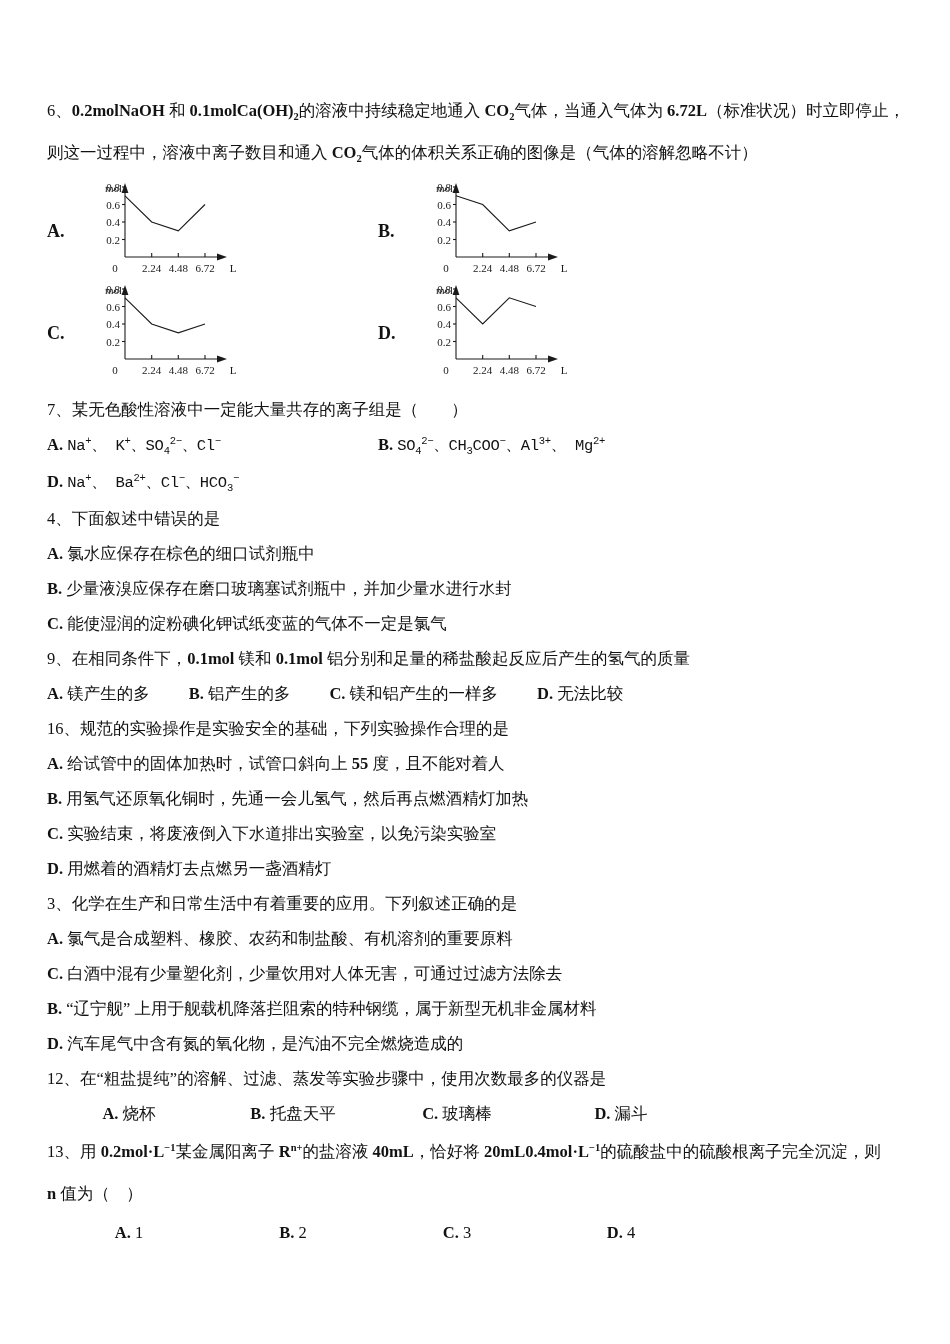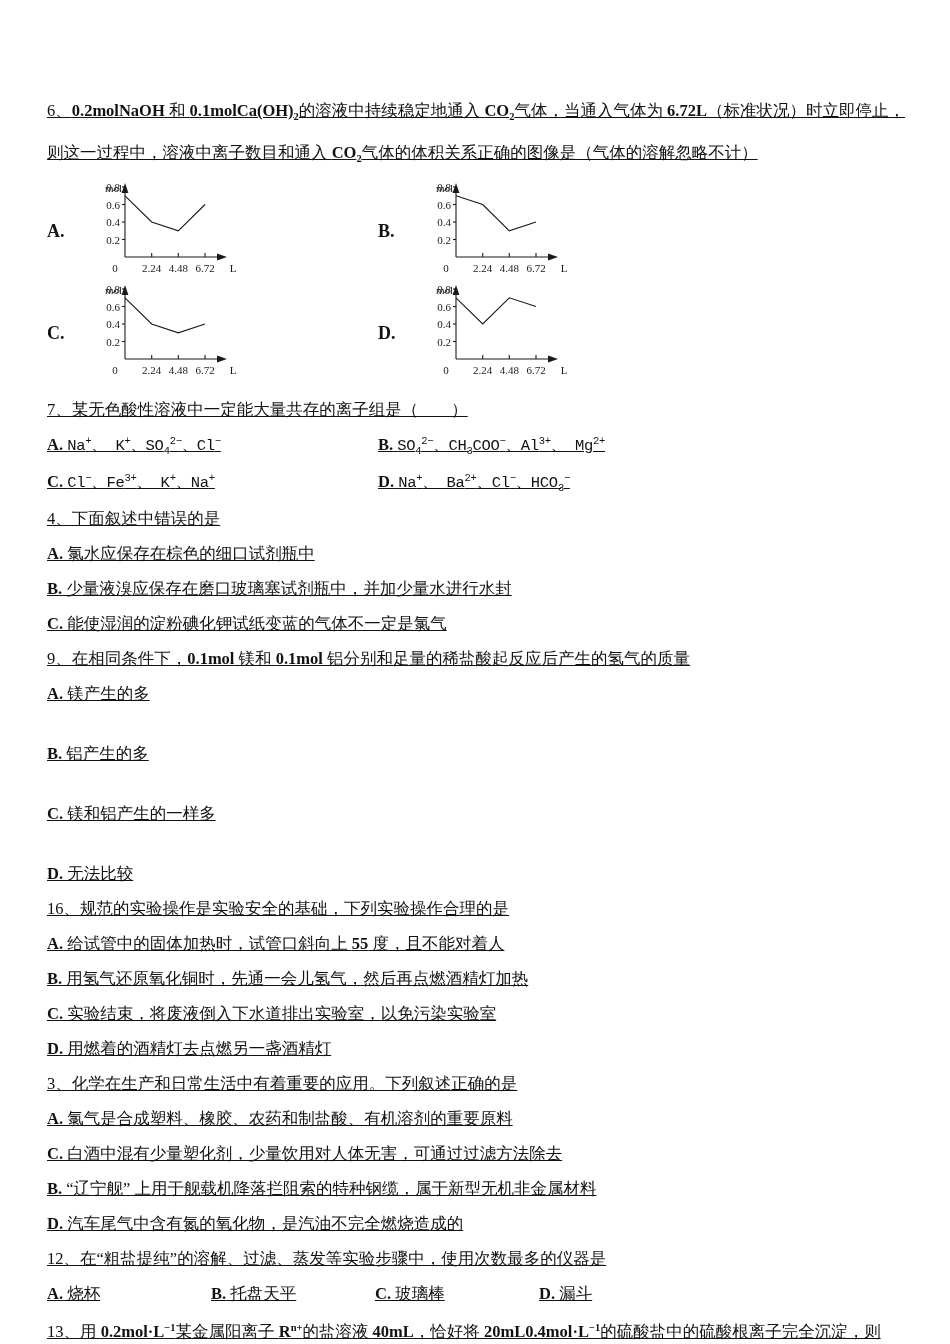--- a/index.html
+++ b/index.html
@@ -4,42 +4,42 @@
 <style>
   html,body{margin:0;padding:0;background:#ffffff;}
   body{
     width:950px;height:1344px;
     font-family:"Liberation Serif","DejaVu Serif",serif;
     color:#121212;
     position:relative;
     overflow:hidden;
   }
   .sheet{padding:90px 36px 0 47px;font-size:16.5px;}
-  .line{line-height:35px;min-height:35px;white-space:nowrap;text-decoration:underline;}
+  .line{line-height:35px;min-height:35px;white-space:nowrap;}
   .stem6{line-height:42px;min-height:42px;}
   b{font-weight:700;}
   sup,sub{font-size:10.5px;line-height:0;}
   .ions{font-family:"Liberation Mono","DejaVu Sans Mono",monospace;font-size:15.5px;letter-spacing:-0.3px;text-align:center;}
   
   .charts{margin:6px 0 8px 0;}
   .chart-row{display:flex;align-items:center;height:102px;}
   .chart-cell{width:331px;display:flex;align-items:center;}
   .chart-label{font-weight:700;font-size:18px;width:38px;display:inline-block;}
   .qchart line,.qchart polyline{stroke:#1a1a1a;stroke-width:1.1;}
   .qchart polyline{fill:none;}
   .qchart .f{fill:#1a1a1a;stroke:none;}
   .qchart text{font-family:"Liberation Serif","DejaVu Serif",serif;font-size:11px;fill:#1a1a1a;}
   
   .opt2{display:flex;}
   .opt2 .col-a{width:331px;}
   
-  .opt4{display:flex;}
+  .opt4{display:flex;text-align:center;}
   .opt4 span{width:164px;display:inline-block;}
   
-  .opt-inline{display:flex;gap:25px;flex-direction:column;}
+  .opt-inline{display:flex;gap:39px;}
 </style>
 </head>
 <body>
 
 <div class="sheet">
 
   <div class="line stem6">6、<b>0.2molNaOH</b> 和 <b>0.1molCa(OH)<sub>2</sub></b>的溶液中持续稳定地通入 <b>CO<sub>2</sub></b>气体，当通入气体为 <b>6.72L</b>（标准状况）时立即停止，</div>
   <div class="line stem6">则这一过程中，溶液中离子数目和通入 <b>CO<sub>2</sub></b>气体的体积关系正确的图像是（气体的溶解忽略不计）</div>
 
   <div class="charts">
@@ -156,21 +156,20 @@
       </div>
     </div>
   </div>
 
   <div class="line">7、某无色酸性溶液中一定能大量共存的离子组是（　　）</div>
   <div class="line opt2">
     <div class="col-a"><b>A.</b> <span class="ions">Na<sup>+</sup>、 K<sup>+</sup>、SO<sub>4</sub><sup>2−</sup>、Cl<sup>−</sup></span></div>
     <div><b>B.</b> <span class="ions">SO<sub>4</sub><sup>2−</sup>、CH<sub>3</sub>COO<sup>−</sup>、Al<sup>3+</sup>、 Mg<sup>2+</sup></span></div>
   </div>
   <div class="line opt2">
-    <div class="col-a"><b>C.</b> <span class="ions">Cl<sup>−</sup>、Fe<sup>3+</sup>、 K<sup>+</sup>、Na<sup>+</sup></span></div>
     <div><b>D.</b> <span class="ions">Na<sup>+</sup>、 Ba<sup>2+</sup>、Cl<sup>−</sup>、HCO<sub>3</sub><sup>−</sup></span></div>
   </div>
 
   <div class="line">4、下面叙述中错误的是</div>
   <div class="line"><b>A.</b> 氯水应保存在棕色的细口试剂瓶中</div>
   <div class="line"><b>B.</b> 少量液溴应保存在磨口玻璃塞试剂瓶中，并加少量水进行水封</div>
   <div class="line"><b>C.</b> 能使湿润的淀粉碘化钾试纸变蓝的气体不一定是氯气</div>
 
   <div class="line">9、在相同条件下，<b>0.1mol</b> 镁和 <b>0.1mol</b> 铝分别和足量的稀盐酸起反应后产生的氢气的质量</div>
   <div class="line opt-inline">

